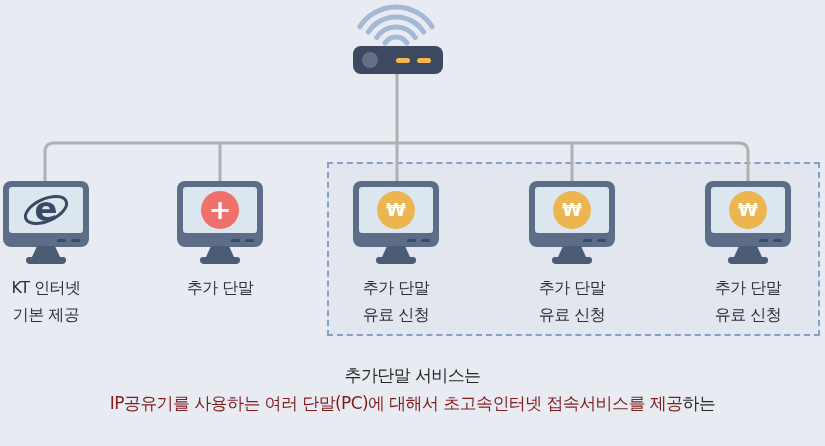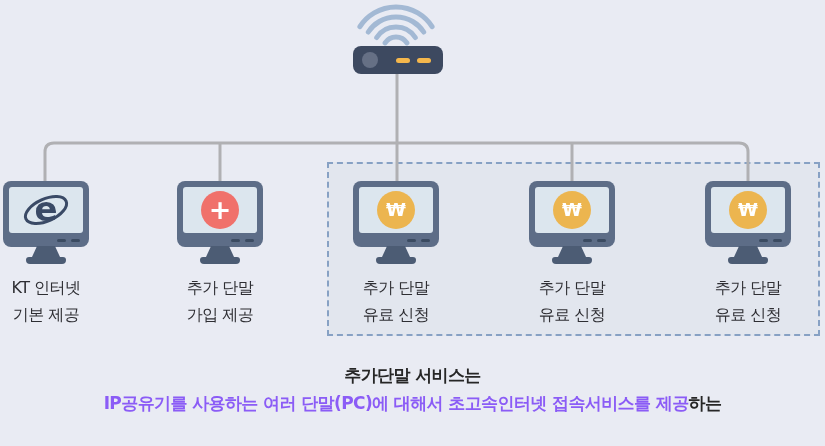--- a/index.html
+++ b/index.html
@@ -88,24 +88,24 @@
     margin-top:10px;
     font-size:16px; line-height:27px;
     color:#2e2e33; font-weight:500;
     letter-spacing:-0.5px; white-space:nowrap;
   }
 
   
   .footer {
     position:absolute; left:0; right:0; top:361px;
     text-align:center;
-    font-size:17px; line-height:28px; font-weight:bold;
+    font-size:17px; line-height:28px; font-weight:normal;
     color:#262626; letter-spacing:-0.6px;
   }
-  .footer .red { color:#8b5cf6; }
+  .footer .red { color:#7f1d1d; }
 </style>
 </head>
 <body>
 
 <div id="canvas">
 
   <div class="highlight-box"></div>
 
   <svg class="wires" width="825" height="446">
 
@@ -158,21 +158,20 @@
           <div class="badge badge-plus">+</div>
         </div>
         <span class="bezel-dash bd1"></span>
         <span class="bezel-dash bd2"></span>
       </div>
       <div class="stand-neck"></div>
       <div class="stand-base"></div>
     </div>
     <div class="station-label">
       <div>추가 단말</div>
-      <div>가입 제공</div>
     </div>
   </div>
 
   <div class="station st3">
     <div class="monitor">
       <div class="frame">
         <div class="screen">
           <div class="badge badge-won">₩</div>
         </div>
         <span class="bezel-dash bd1"></span>

